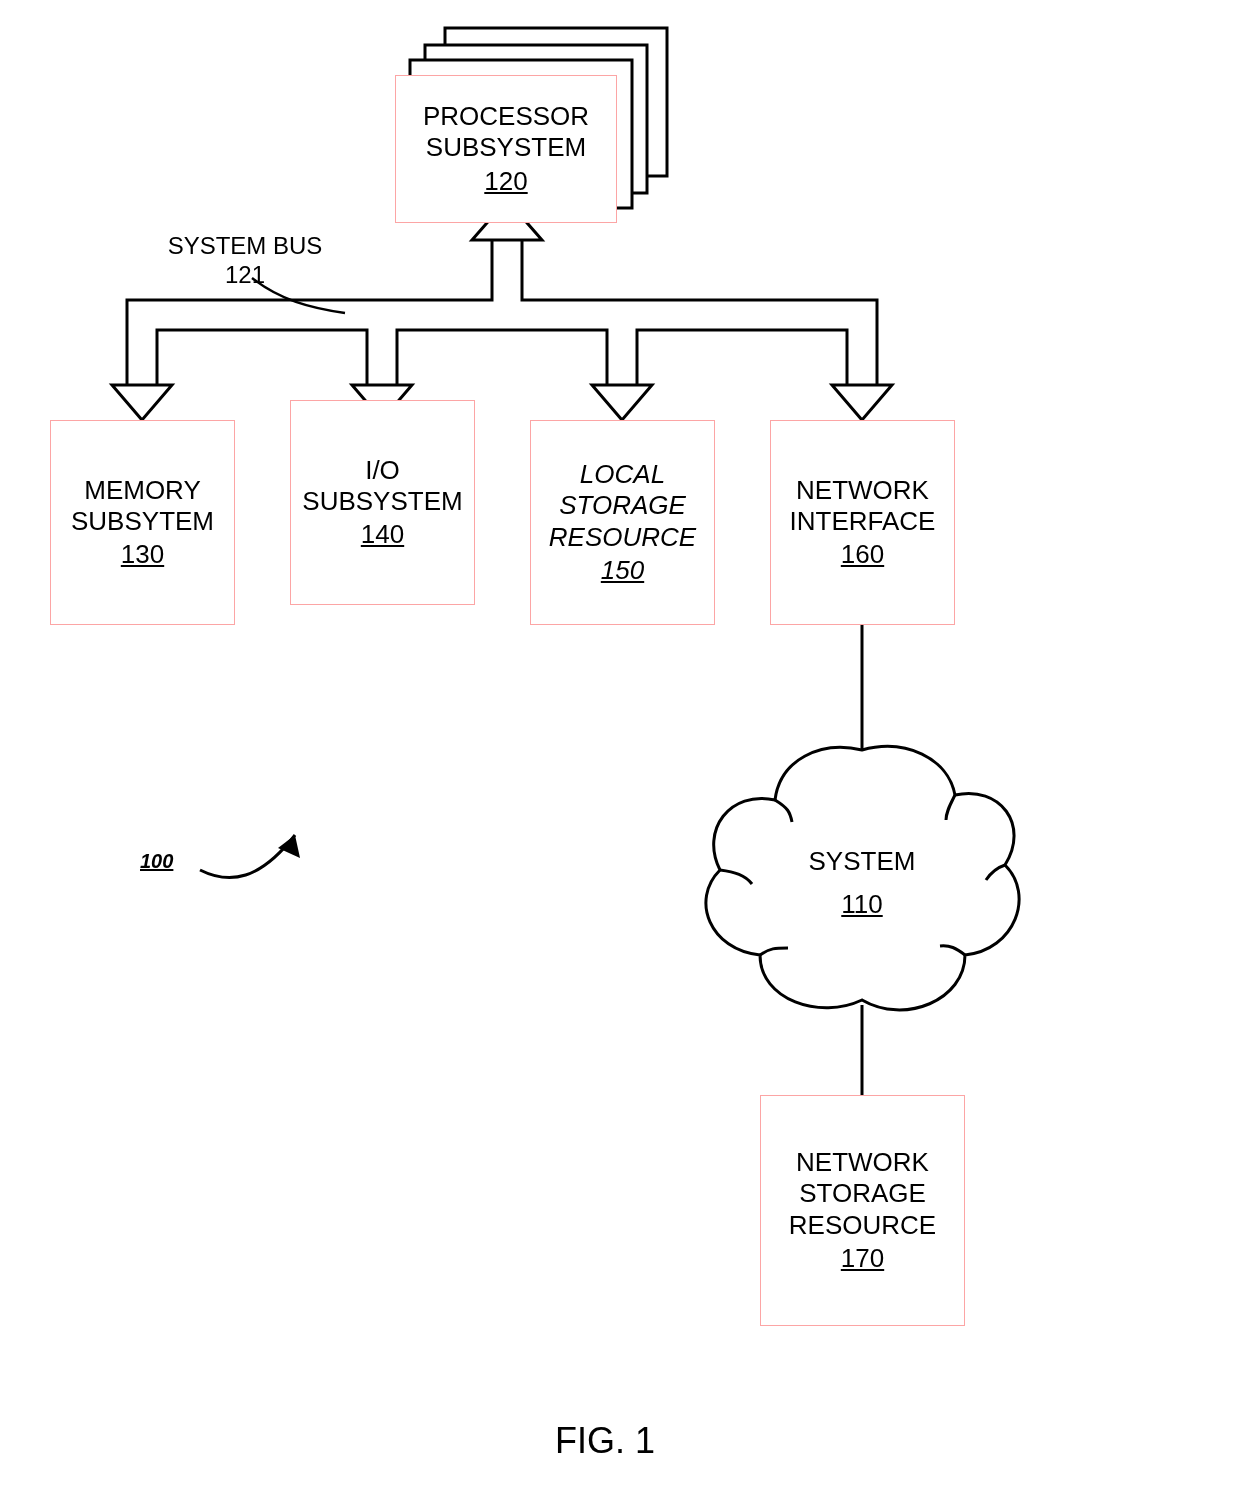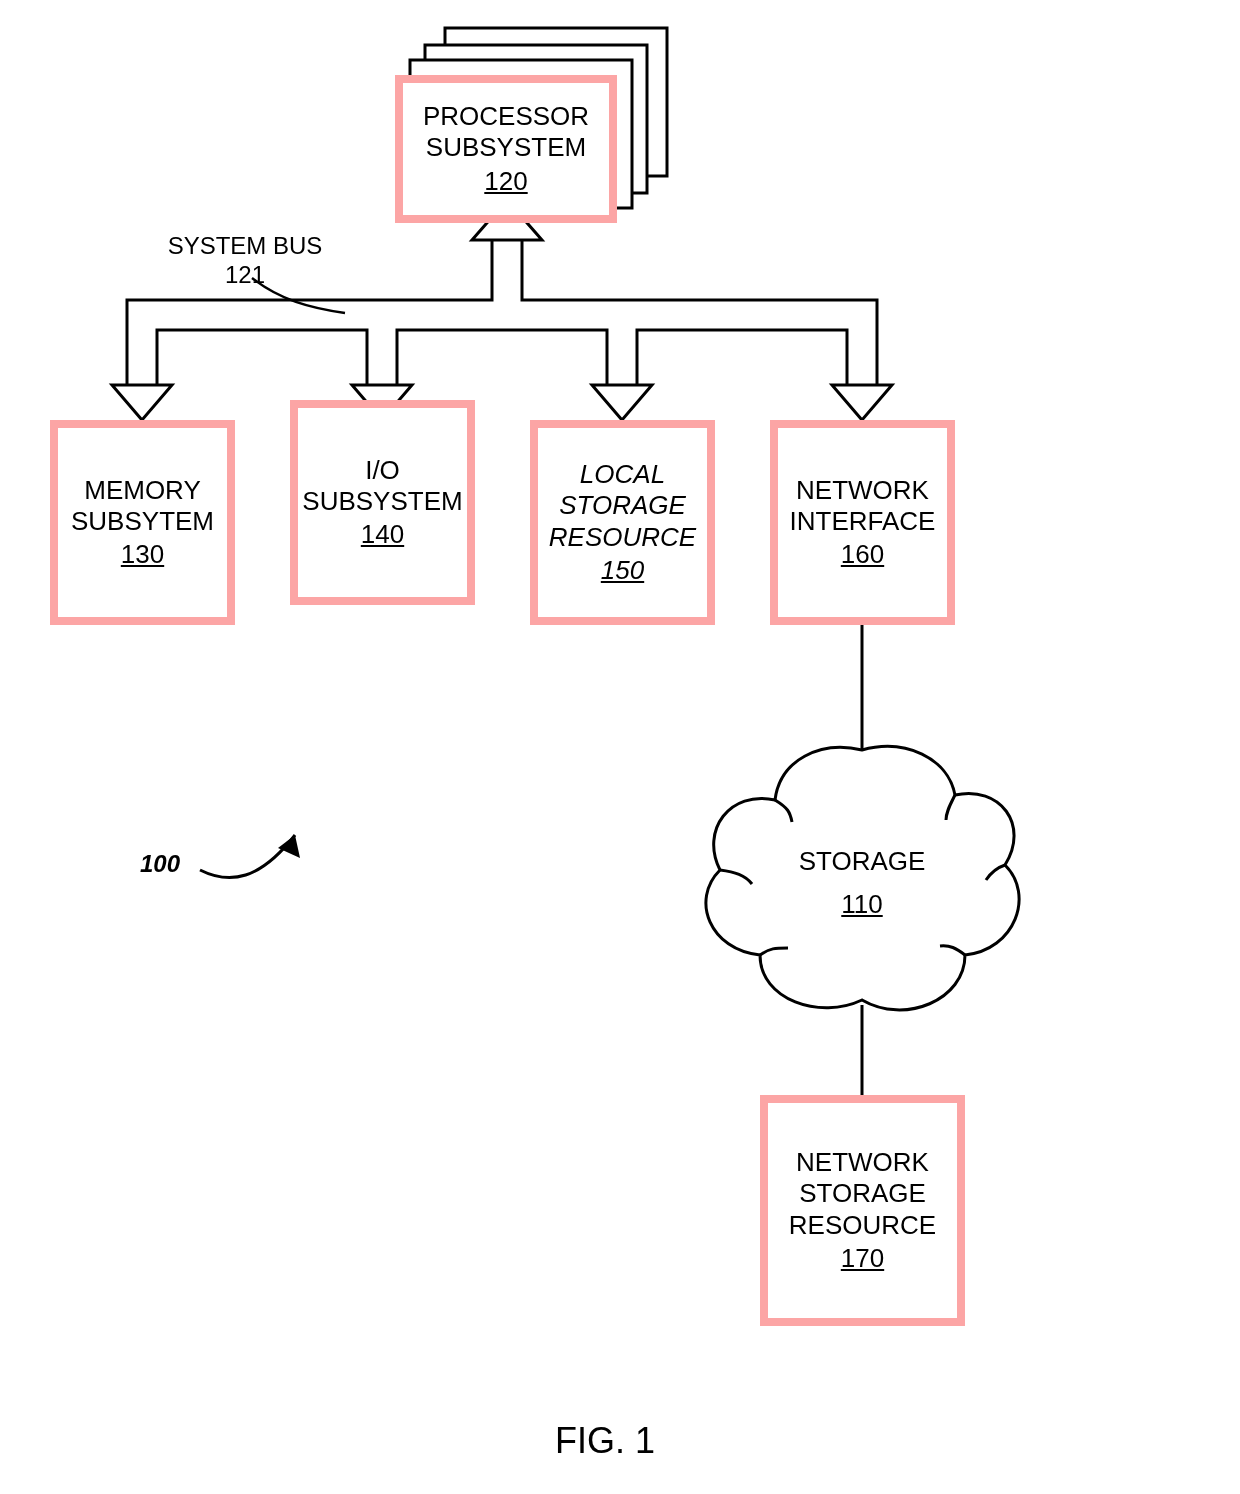--- a/index.html
+++ b/index.html
@@ -9,21 +9,21 @@
     font-family: Arial, Helvetica, sans-serif;
     color: #000;
   }
   .canvas {
     position: relative;
     width: 1240px;
     height: 1494px;
   }
   .box {
     position: absolute;
-    border: 8px solid #fca5a5;
+    border: 1px solid #fca5a5;
     background: #fff;
     display: flex;
     flex-direction: column;
     align-items: center;
     justify-content: center;
     text-align: center;
     font-size: 26px;
     line-height: 1.2;
     padding: 4px;
     box-sizing: border-box;
@@ -35,21 +35,22 @@
   .label {
     position: absolute;
     font-size: 24px;
     text-align: center;
     line-height: 1.2;
   }
   .fignum {
     position: absolute;
     font-style: italic;
     font-weight: bold;
-    font-size: 24px;
+    font-size: 20px;
+    text-decoration: underline;
   }
   .figcap {
     position: absolute;
     font-size: 36px;
   }
   svg.overlay {
     position: absolute;
     left: 0;
     top: 0;
     pointer-events: none;
@@ -174,21 +175,21 @@
     <div>LOCAL STORAGE RESOURCE</div>
     <div class="num">150</div>
   </div>
 
   <div class="box" style="left:770px; top:420px; width:185px; height:205px;">
     <div>NETWORK INTERFACE</div>
     <div class="num">160</div>
   </div>
 
   <div class="cloud-text" style="left:792px; top:845px; width:140px;">
-    <div>STORAGE</div>
+    <div>SYSTEM</div>
     <div class="num">110</div>
   </div>
 
   <div class="box" style="left:760px; top:1095px; width:205px; height:231px;">
     <div>NETWORK STORAGE RESOURCE</div>
     <div class="num">170</div>
   </div>
 
   <div class="label" style="left:165px; top:232px; width:160px;">
     <div>SYSTEM BUS</div>

